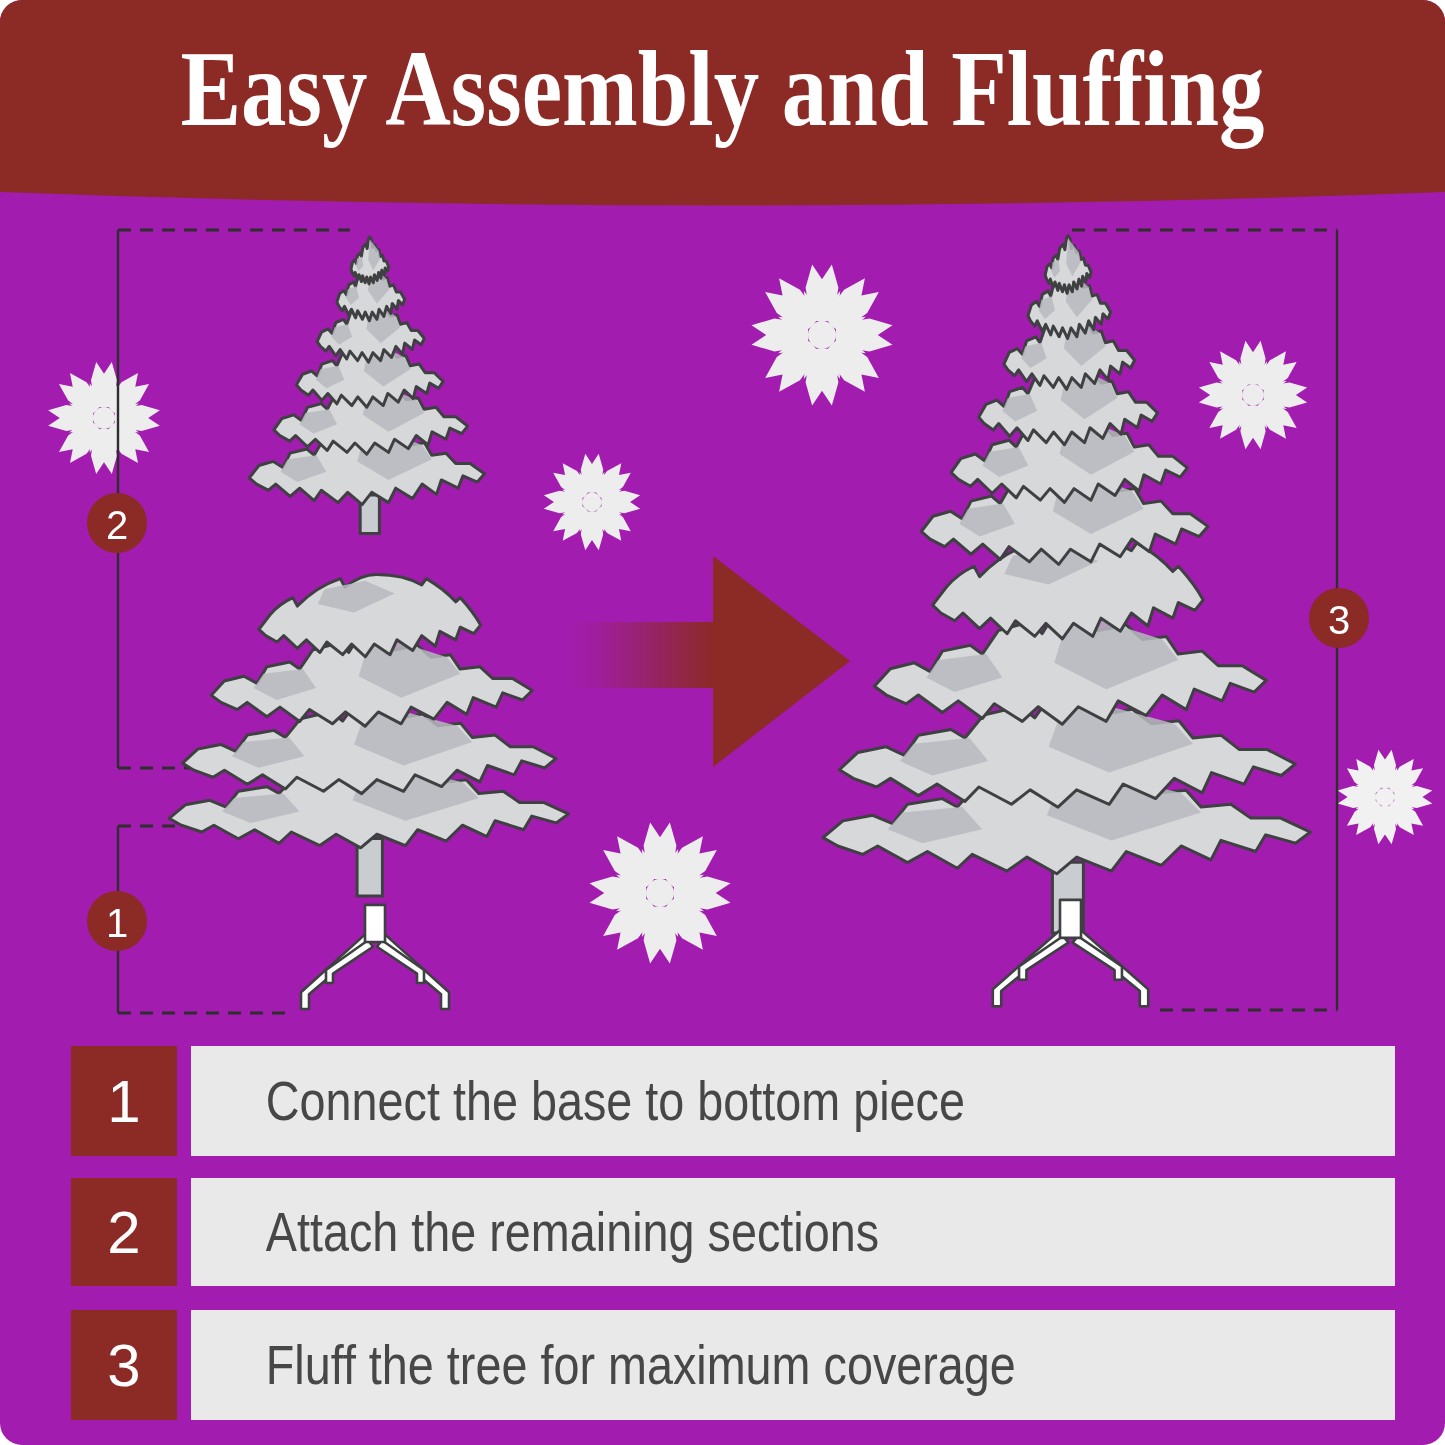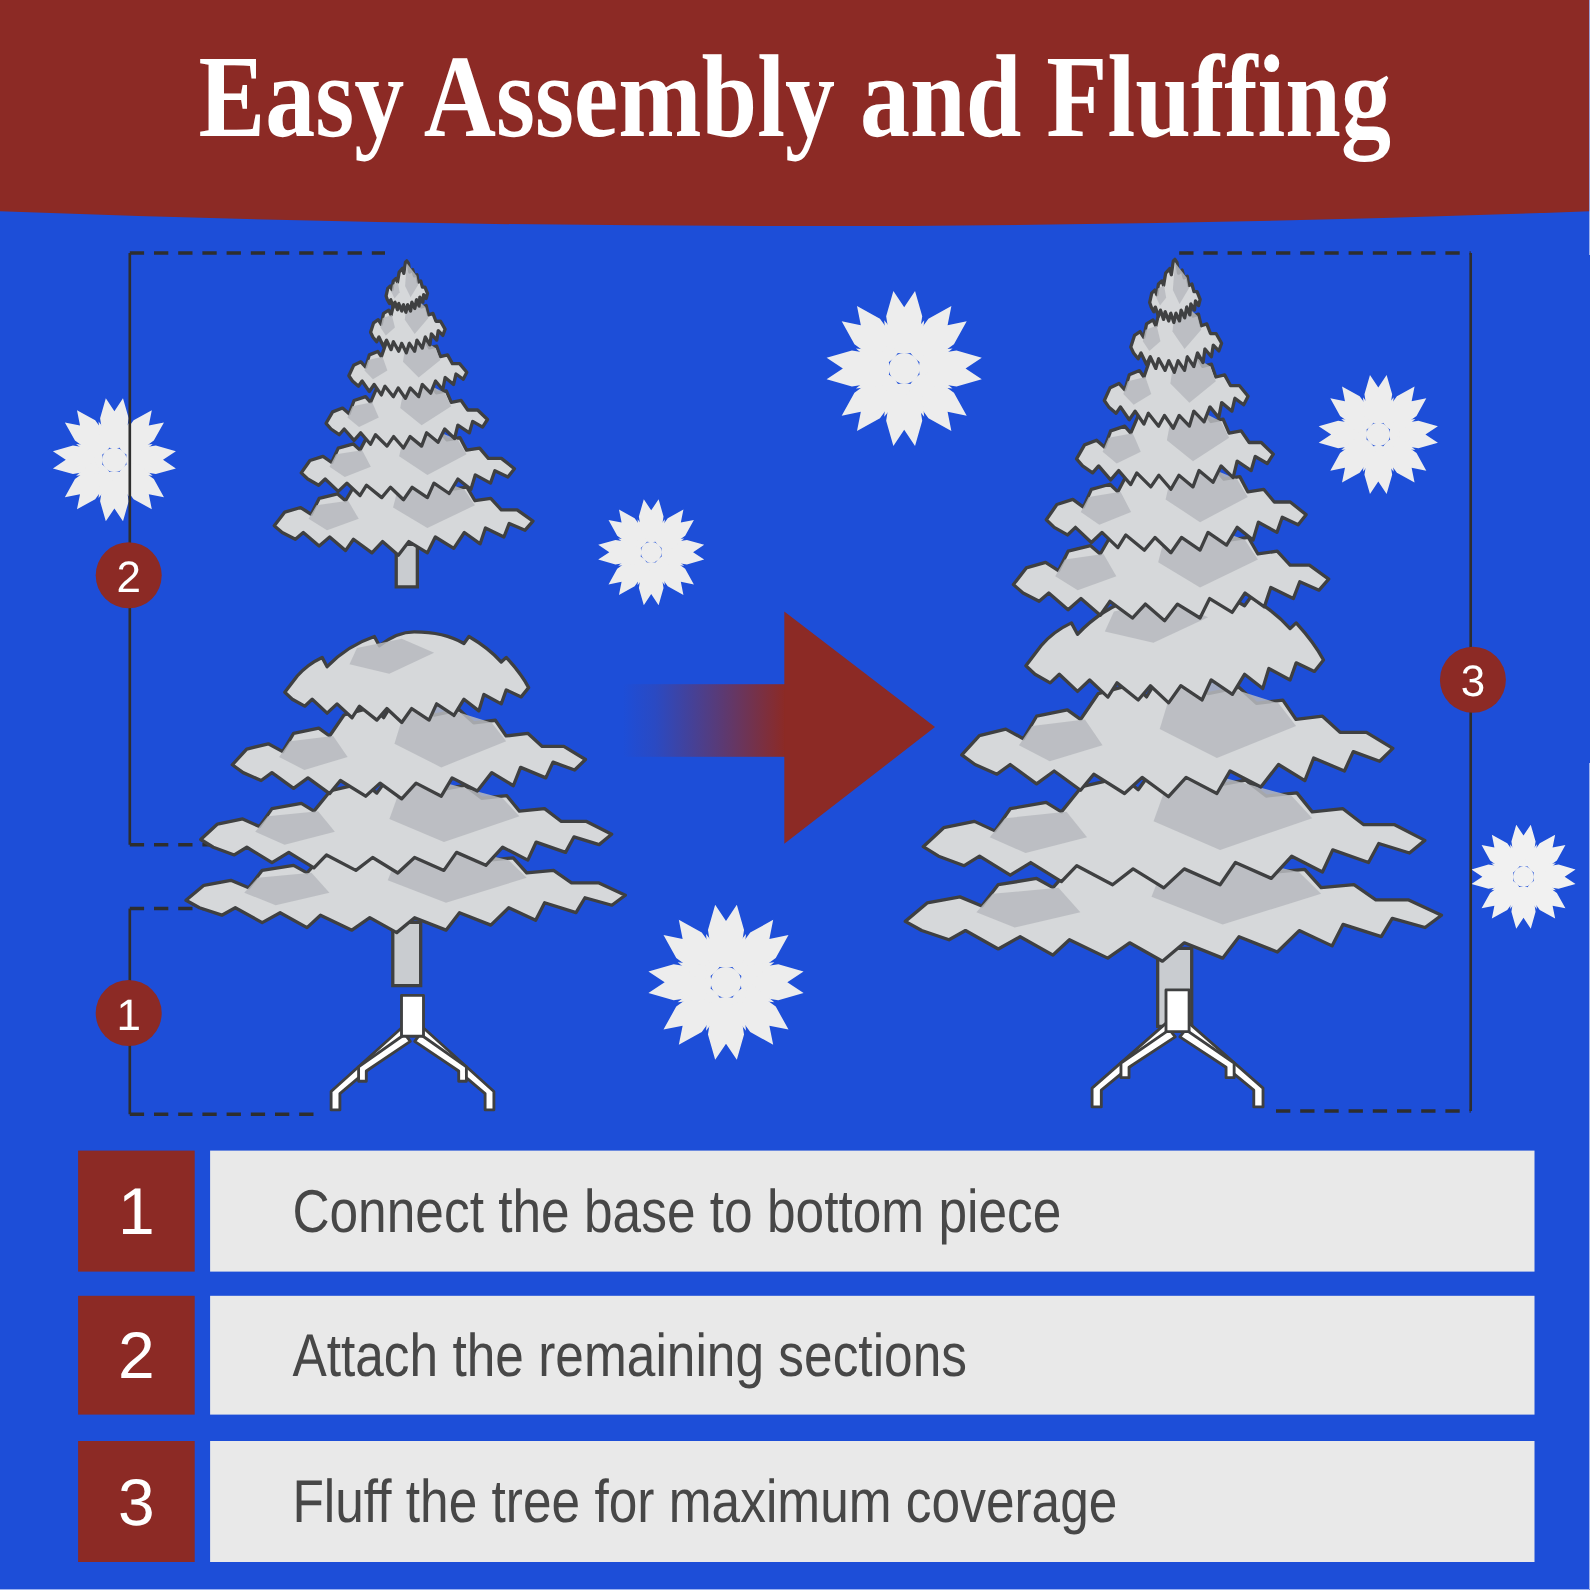--- a/index.html
+++ b/index.html
@@ -1,17 +1,17 @@
 <!DOCTYPE html>
 <html><head>
 <meta charset="utf-8">
 <style>
   html,body{margin:0;padding:0;background:#fff;}
-  .canvas{position:relative;width:1445px;height:1445px;background:#1d4ed8;overflow:hidden;
-          font-family:"Liberation Sans",sans-serif;}
+  .canvas{position:relative;width:1445px;height:1445px;background:#a21caf;overflow:hidden;
+          font-family:"Liberation Sans",sans-serif;border-radius:22px;}
   
   .header{position:absolute;left:0;top:0;width:1445px;height:220px;}
   .header svg{position:absolute;left:0;top:0;}
   .header h1{position:absolute;left:0;top:36px;width:100%;margin:0;text-align:center;
              font-family:"Liberation Serif",serif;font-weight:700;font-size:107px;line-height:1.0;
              color:#ffffff;white-space:nowrap;transform:scaleX(0.85);transform-origin:50% 50%;}
   
   .illo{position:absolute;left:0;top:195px;}
   .fol{fill:#d6d8da;stroke:#3f4041;stroke-width:3;stroke-linejoin:round;vector-effect:non-scaling-stroke;}
   .shade{fill:#b7babe;opacity:.85;stroke:none;}

